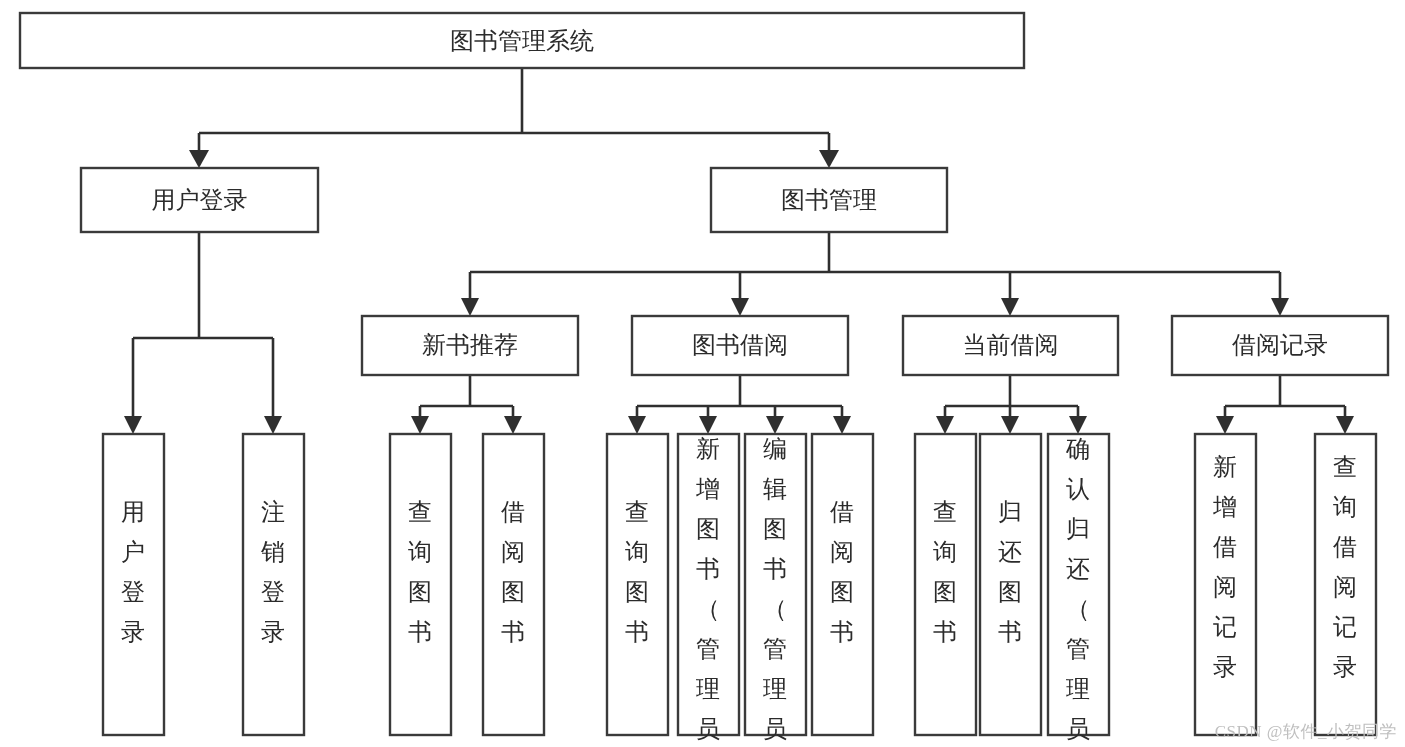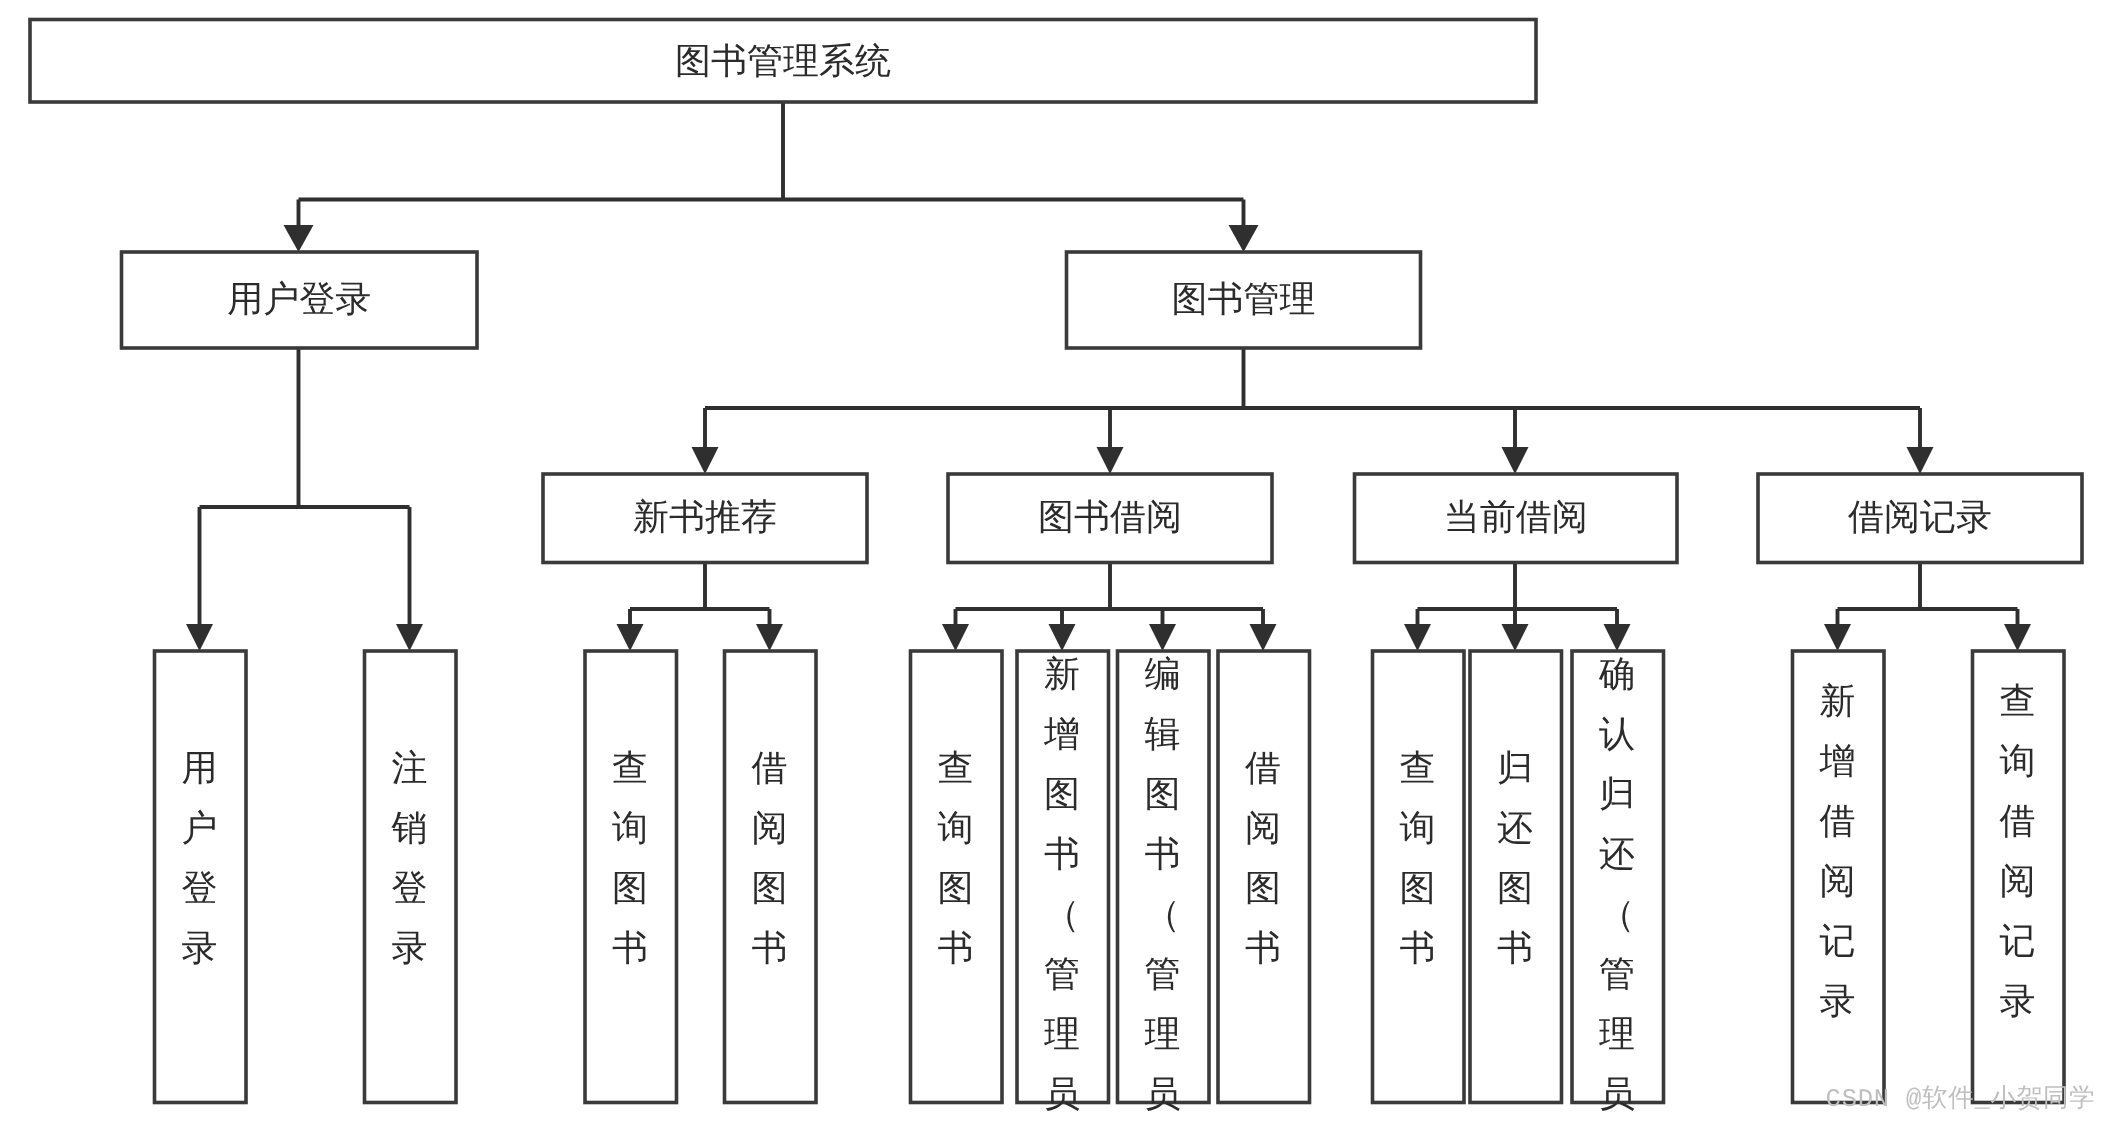--- a/index.html
+++ b/index.html
@@ -43,21 +43,21 @@
     fill: none;
     stroke-linecap: butt;
   }
   .arrow-head {
     fill: #2f2f2f;
   }
   .watermark {
     position: absolute;
     right: 8px;
     bottom: 4px;
-    font-family: Liberation Mono, monospace;
+    font-family: Liberation Serif, serif;
     font-size: 17px;
     color: #bfbfbf;
     letter-spacing: 0.5px;
     white-space: nowrap;
     user-select: none;
   }
 </style>
 </head>
 <body>
 

